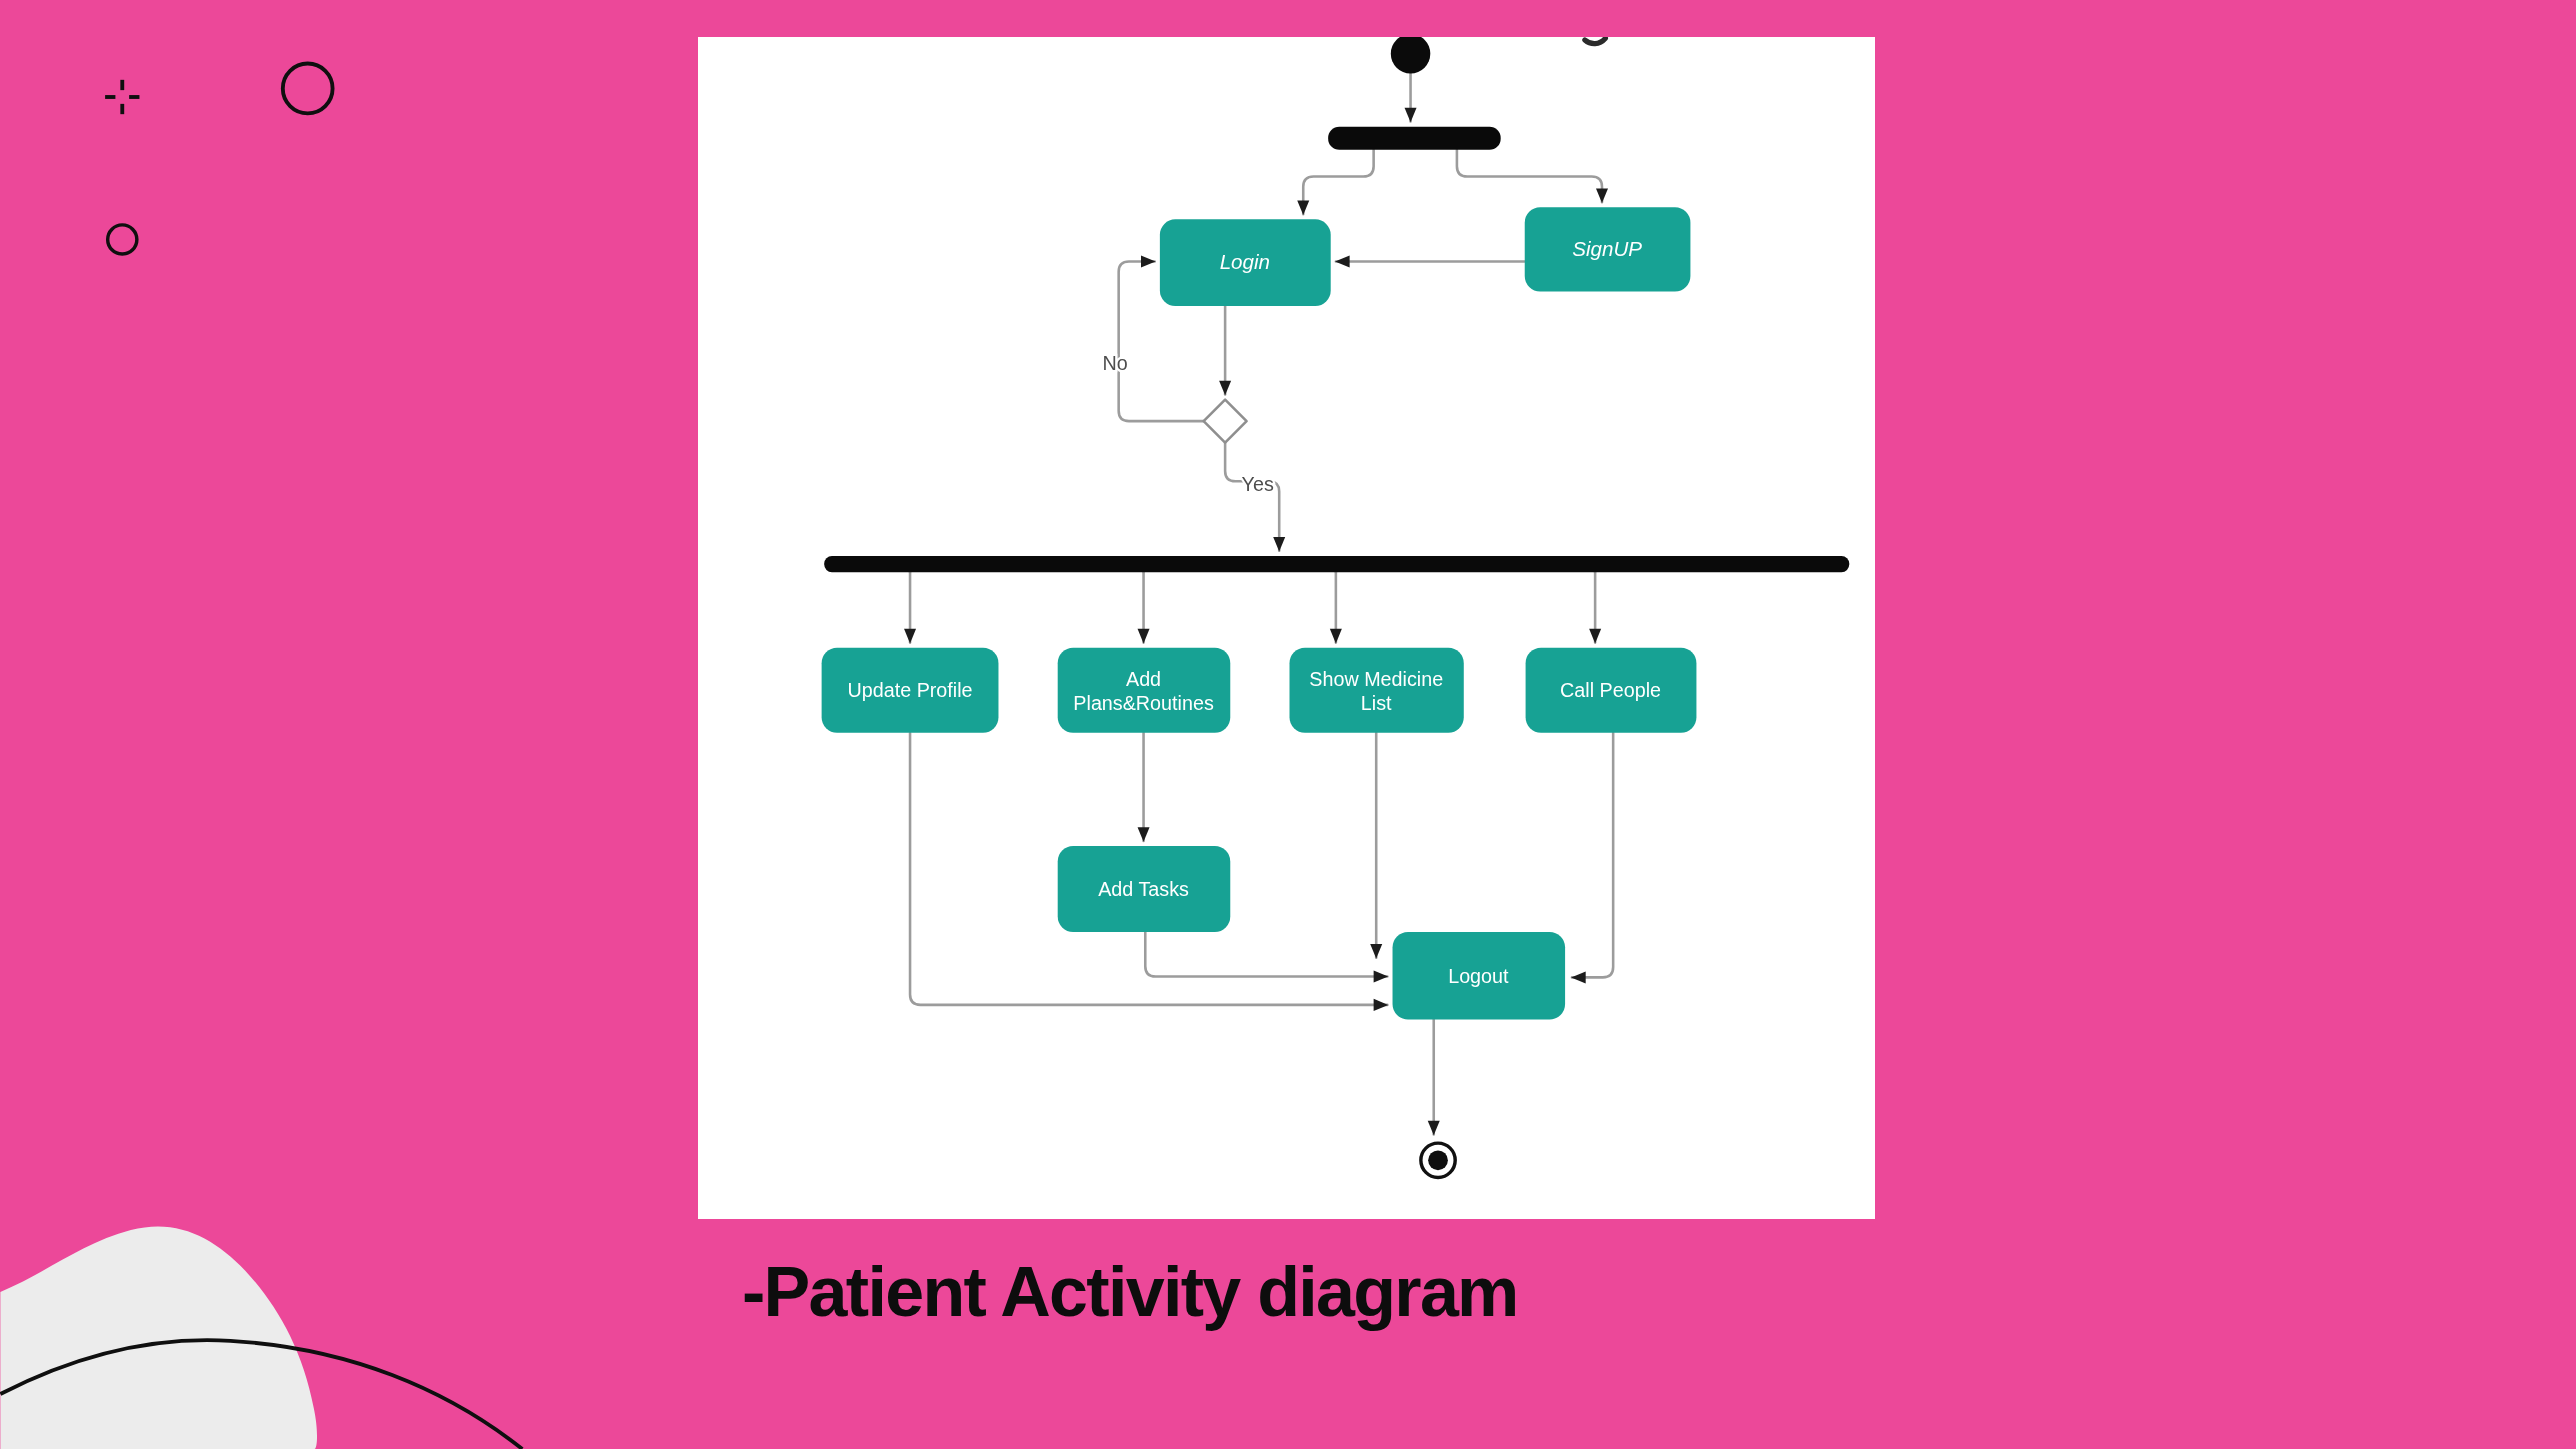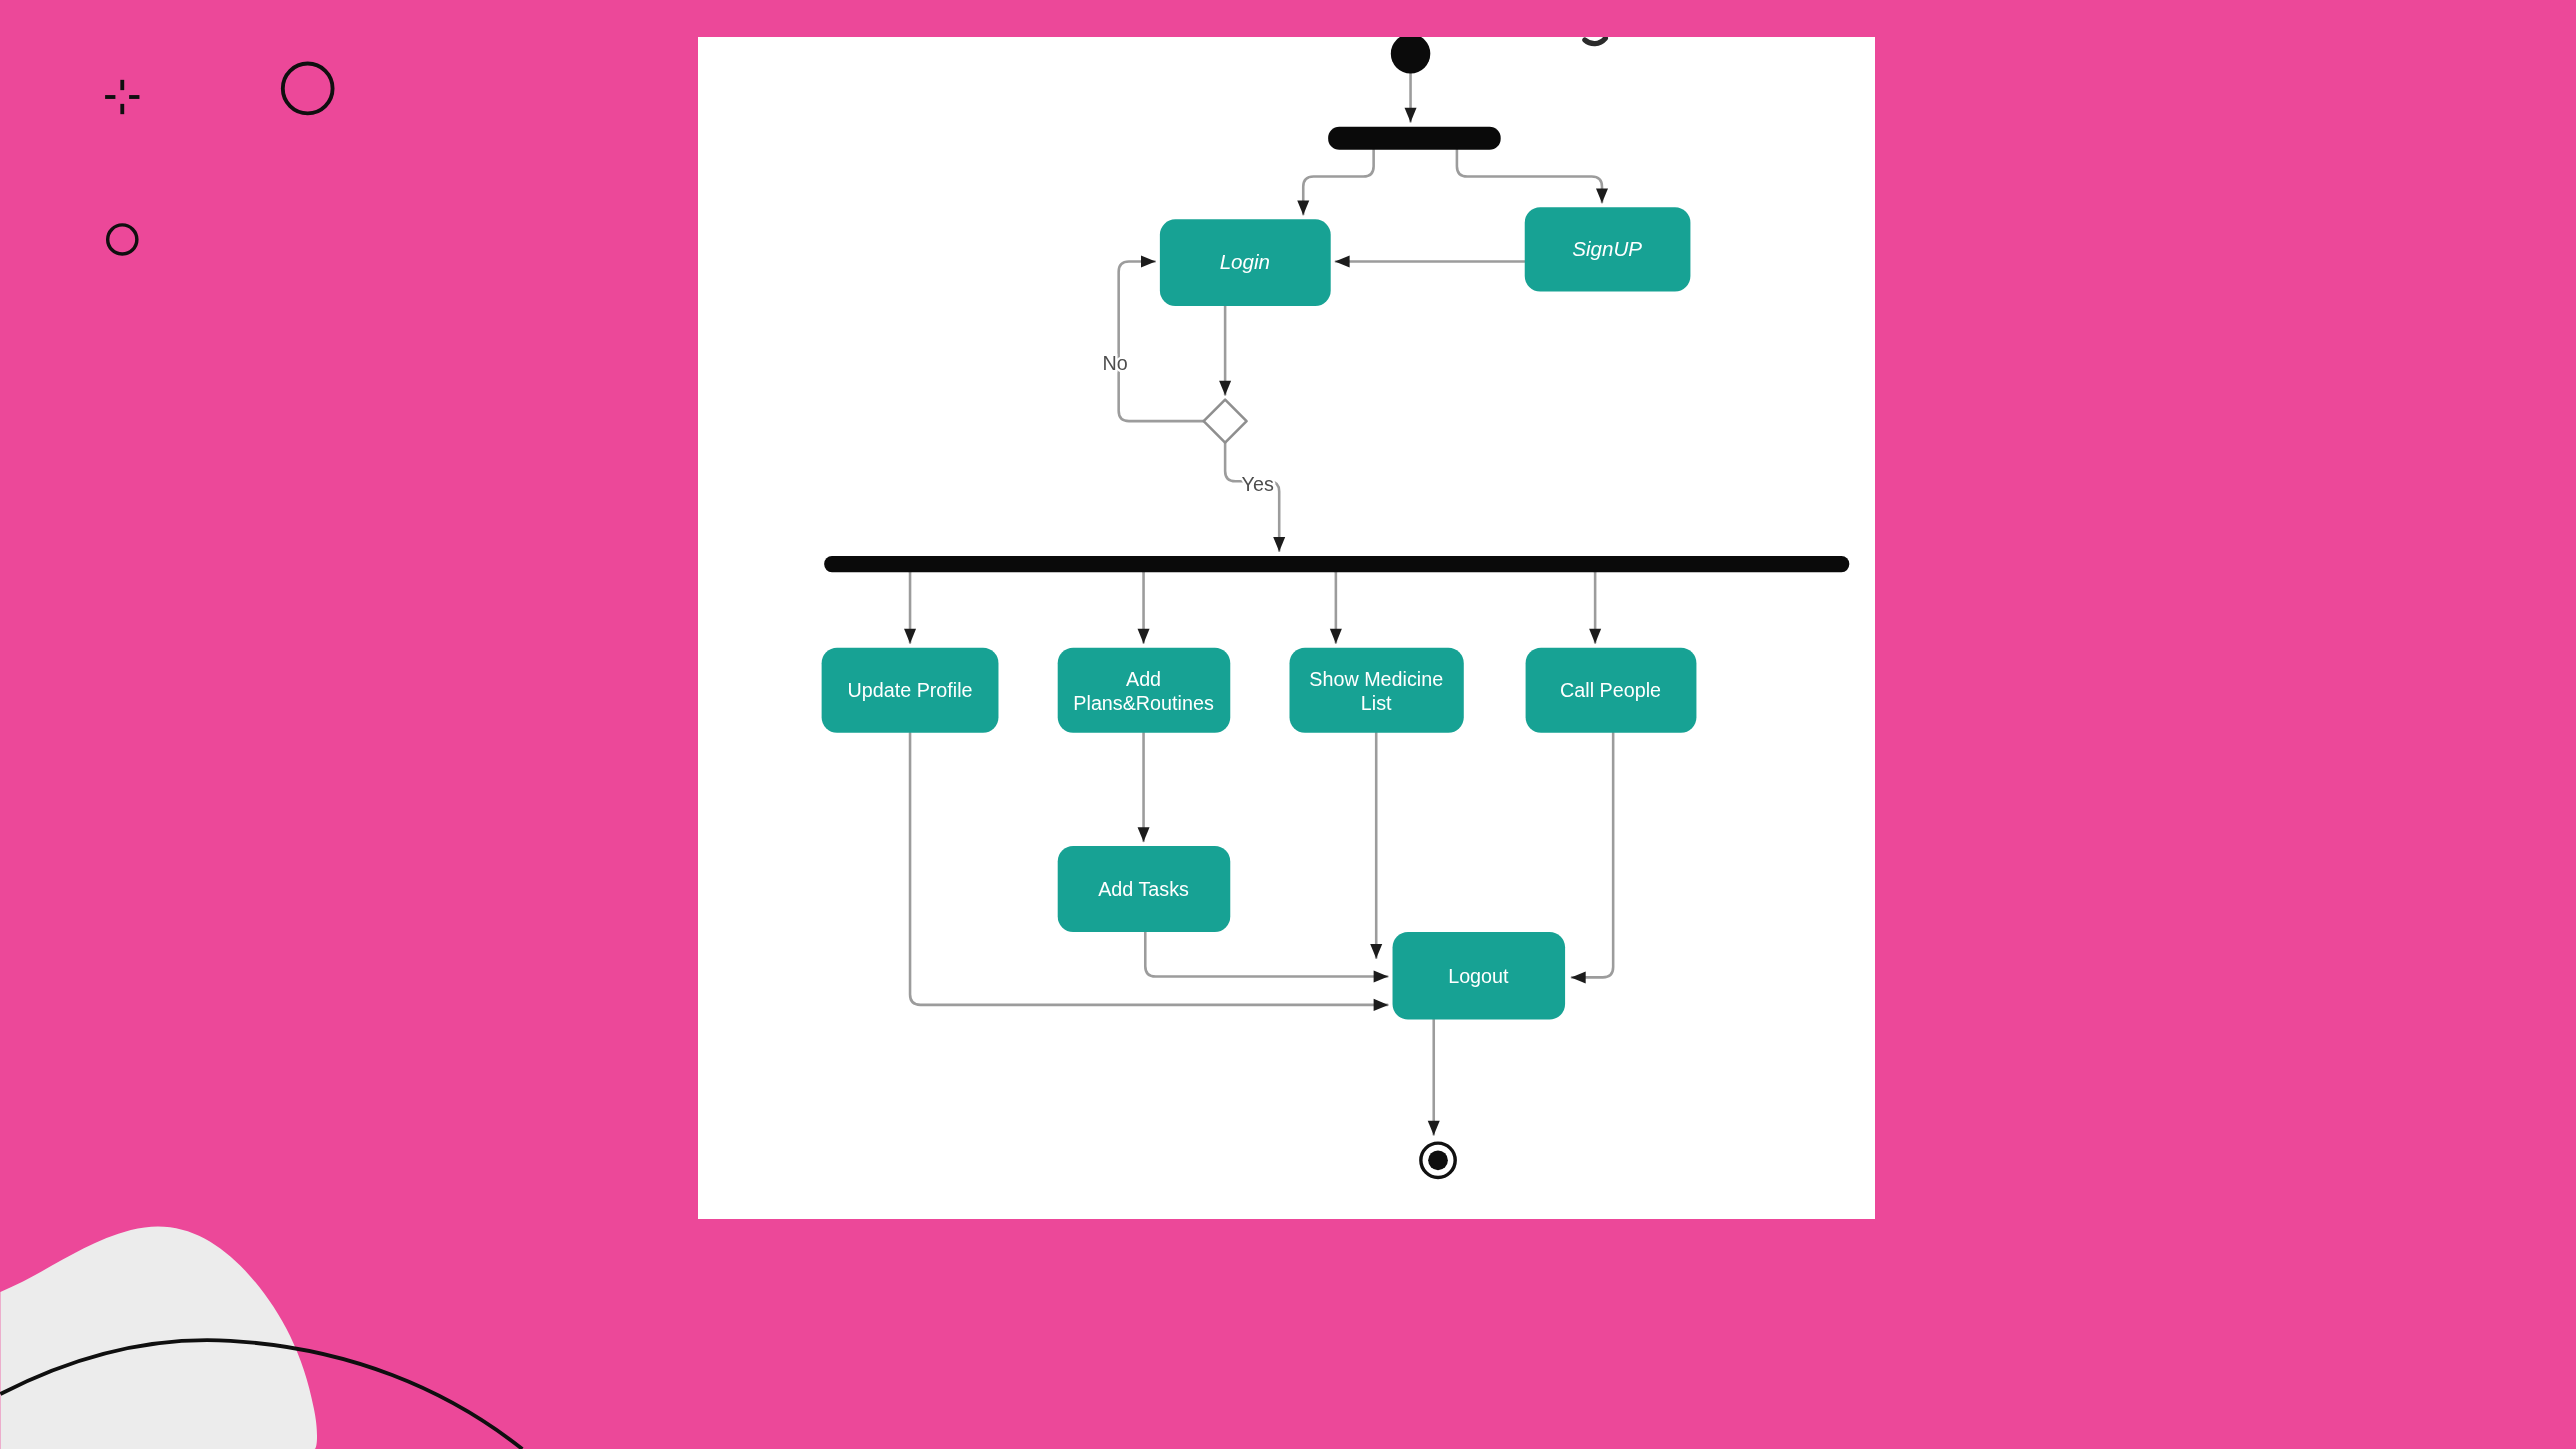--- a/index.html
+++ b/index.html
@@ -150,15 +150,16 @@
       <text class="edge-label" x="486" y="388">No</text>
       <text class="edge-label" x="652" y="528">Yes</text>
 
       <g>
         <circle cx="862" cy="1308" r="20" fill="#ffffff" stroke="#111111" stroke-width="4"></circle>
         <circle cx="862" cy="1308" r="11.5" fill="#0f0f0f"></circle>
       </g>
     </svg>
   </div>
 
+  <div class="title">-Patient Activity diagram</div>
 
 </div>
 
 
 </body></html>

